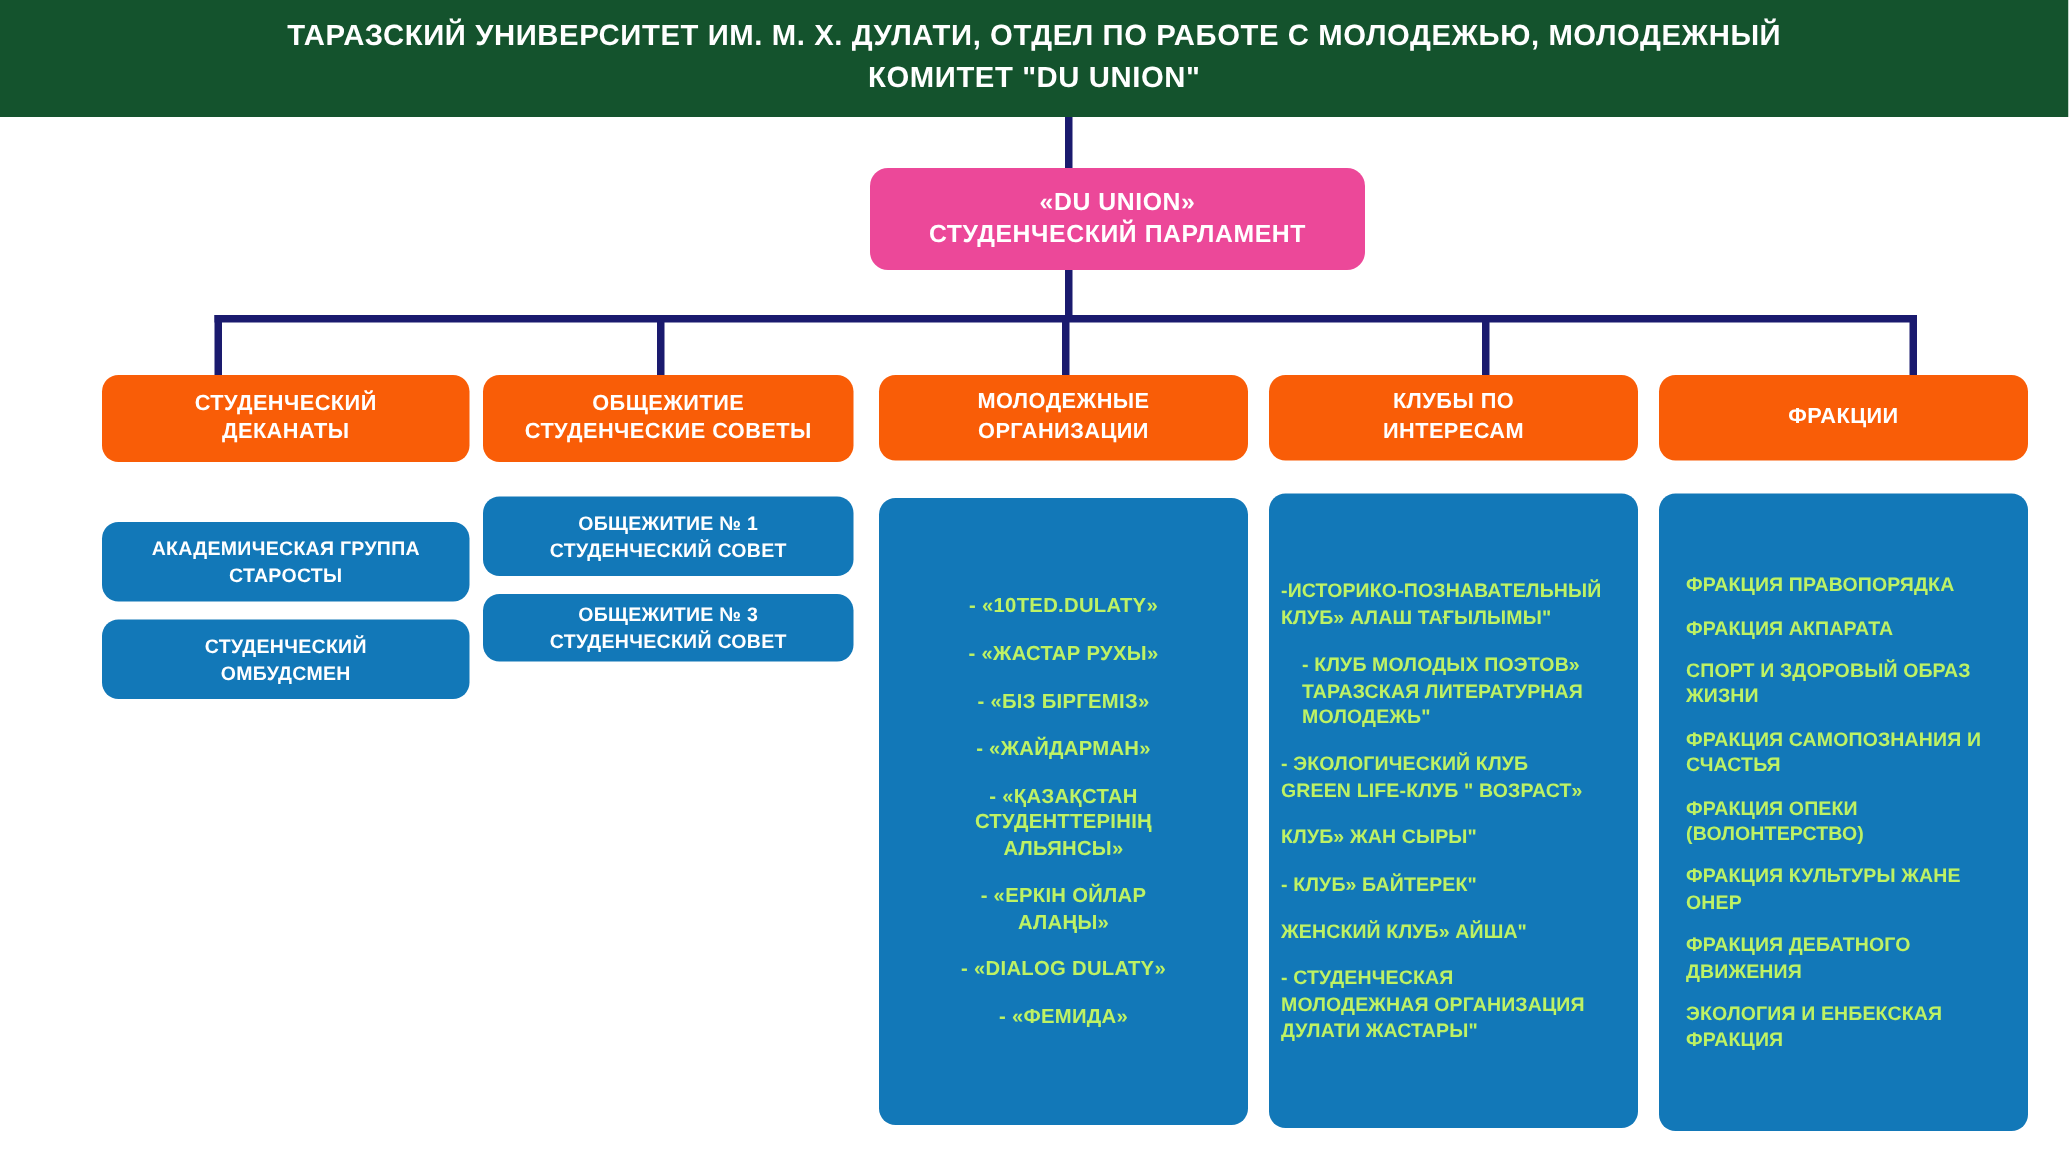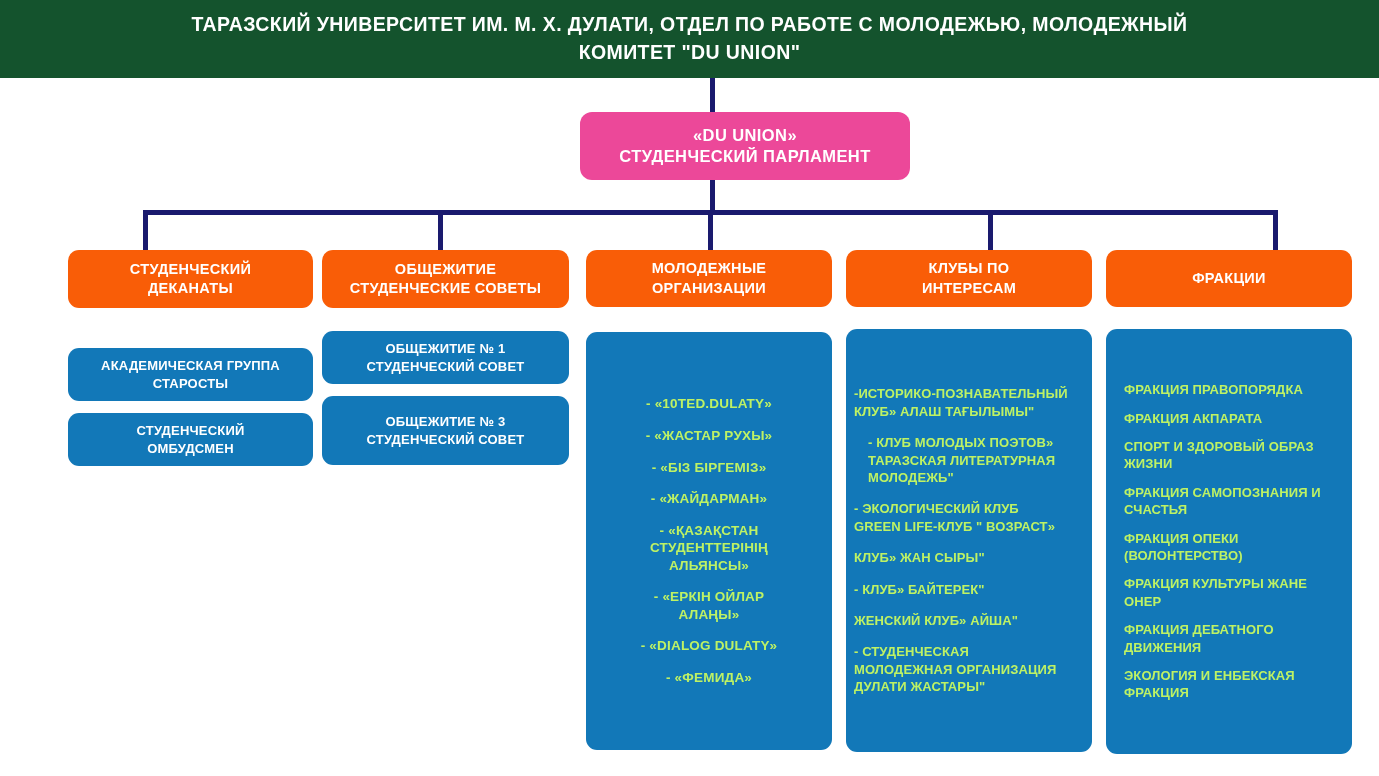--- a/index.html
+++ b/index.html
@@ -184,21 +184,21 @@
 СТАРОСТЫ</div>
     <div class="item-box" style="height: 53px; margin-top: 12px; white-space: pre-line;">СТУДЕНЧЕСКИЙ
 ОМБУДСМЕН</div>
   </div>
 
   <div class="column" style="left:322px; width:247px;">
     <div class="cat-header" style="height: 58px; white-space: pre-line;">ОБЩЕЖИТИЕ
 СТУДЕНЧЕСКИЕ СОВЕТЫ</div>
     <div class="item-box" style="height: 53px; margin-top: 23px; white-space: pre-line;">ОБЩЕЖИТИЕ № 1
 СТУДЕНЧЕСКИЙ СОВЕТ</div>
-    <div class="item-box" style="height: 69px; margin-top: 12px; white-space: pre-line;">ОБЩЕЖИТИЕ № 3
+    <div class="item-box" style="height: 45px; margin-top: 12px; white-space: pre-line;">ОБЩЕЖИТИЕ № 3
 СТУДЕНЧЕСКИЙ СОВЕТ</div>
   </div>
 
   <div class="column" style="left:586px; width:246px;">
     <div class="cat-header" style="height: 57px; white-space: pre-line;">МОЛОДЕЖНЫЕ
 ОРГАНИЗАЦИИ</div>
     <div class="panel panel-centered" style="height:418px; margin-top:25px;">
       <div class="panel-inner">
         <div class="list-entry" style="white-space: pre-line;">- «10TED.DULATY»</div>
         <div class="list-entry" style="white-space: pre-line;">- «ЖАСТАР РУХЫ»</div>

